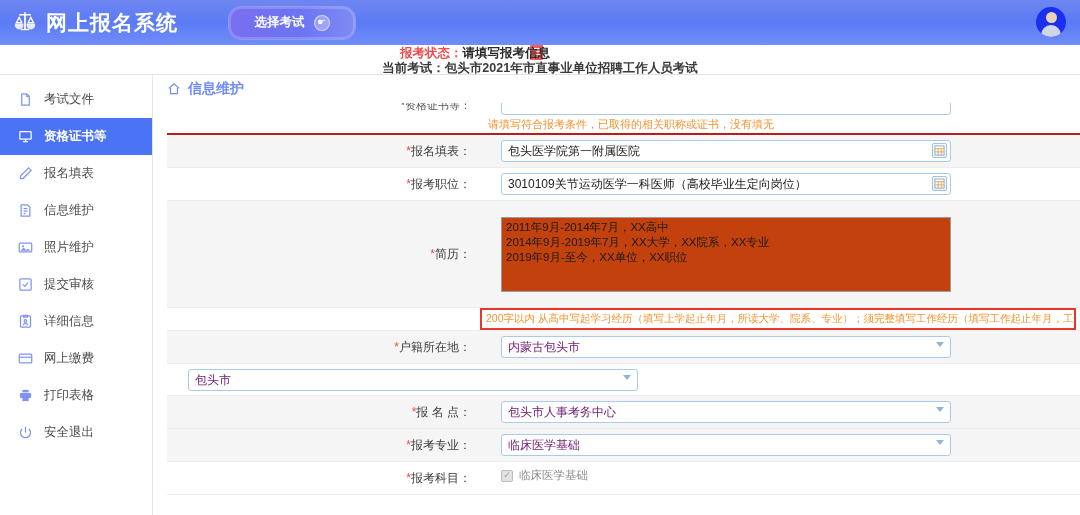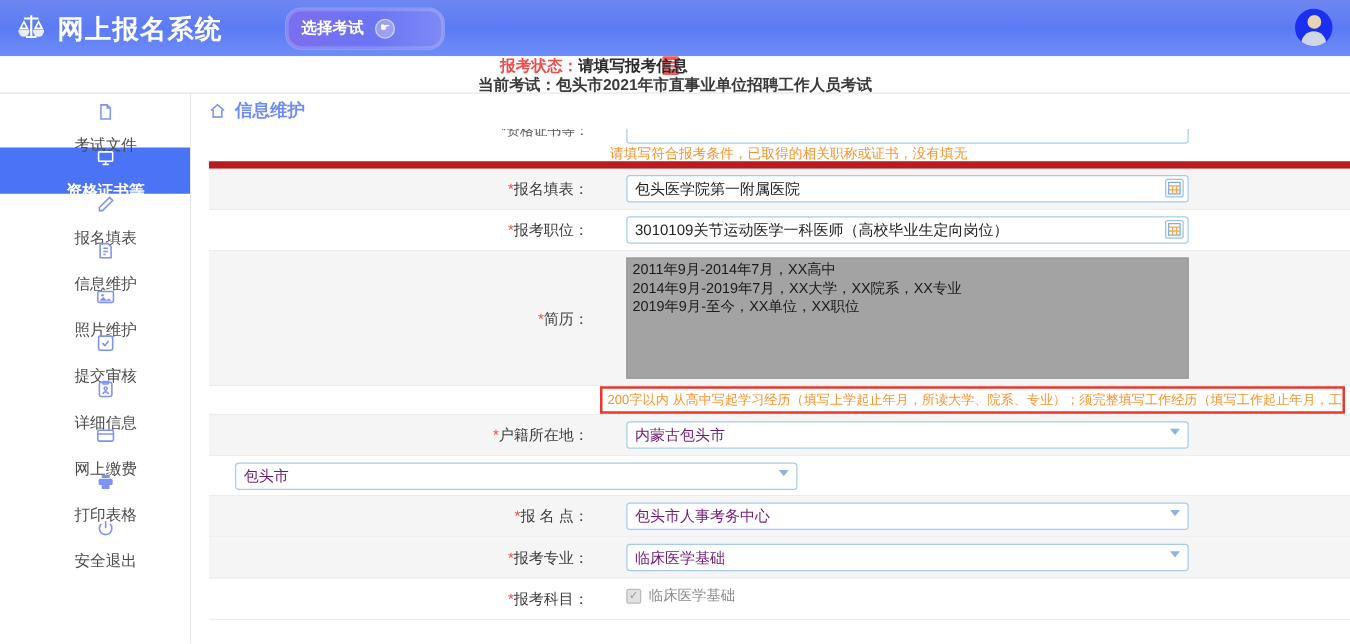--- a/index.html
+++ b/index.html
@@ -34,21 +34,21 @@
     white-space: nowrap;
   }
   .select-exam-btn {
     margin-left: 50px;
     height: 25px;
     min-width: 128px;
     border-radius: 13px;
     background: linear-gradient(90deg, #7b6ef0 0%, #6b74f2 55%, #7f8af6 100%);
     border: 1px solid #8e9cf8;
     box-shadow: inset 0 0 0 2px rgba(255,255,255,0.18);
-    display: flex; align-items: center; 
+    display: flex; align-items: center; justify-content: center;
     gap: 9px;
     padding: 16px 12px;
     cursor: pointer;
   }
   .select-exam-btn .label {
     color: #ffffff; font-size: 12.5px; font-weight: bold; white-space: nowrap;
   }
   .hand-icon {
     width: 16px; height: 16px; border-radius: 50%;
     background: rgba(255,255,255,0.30);
@@ -113,21 +113,20 @@
     border-right: 1px solid #e6e6e6;
     padding-top: 6px;
   }
   .nav-item {
     height: 37px;
     display: flex; align-items: center;
     padding-left: 17px; gap: 11px;
     cursor: pointer;
     color: #4a4a4a;
     font-size: 12.5px;
-    flex-direction: column;
   }
   .nav-item .ic {
     width: 16px; height: 16px; flex: 0 0 16px;
     color: #7f93f4;
     display: flex; align-items: center; justify-content: center;
   }
   .nav-item .ic svg { width: 15px; height: 15px; display: block; }
   .nav-item.active {
     background: #4a74f5; color: #ffffff; font-weight: bold;
   }
@@ -181,21 +180,21 @@
   .frow.clipped .fctrl { padding-top: 0; margin-top: -8px; }
   .clip-input {
     width: 450px; height: 20px;
     border: 1px solid #a9cbe8; border-radius: 3px; background: #fff;
   }
 
   .hintrow {
     display: flex; align-items: center;
     height: 19px;
     background: #ffffff;
-    border-bottom: 6px solid #b91c1c;
+    border-bottom: 2px solid #b91c1c;
   }
   .hintrow .spacer { width: 313px; flex: 0 0 313px; }
   .hint-orange {
     font-size: 11px; color: #f5932e; padding-left: 8px; white-space: nowrap;
   }
 
   .tinput {
     width: 450px; height: 22px;
     border: 1px solid #a9cbe8; border-radius: 3px;
     background: #ffffff;
@@ -209,23 +208,23 @@
     position: absolute; right: 4px; top: 3px;
     width: 15px; height: 15px;
     border: 1px solid #9fc2e4; border-radius: 2px;
     background: linear-gradient(180deg,#ffffff,#eef4fb);
     display: flex; align-items: center; justify-content: center;
     cursor: pointer;
   }
   .picker-icon svg { width: 11px; height: 11px; display:block; }
 
   .resume-area {
-    width: 450px; height: 97px;
+    width: 450px; height: 75px;
     border: 1px solid #9b9b9b;
-    background: #a3a3a3;
+    background: #c2410c;
     font-size: 11.5px;
     color: #1a1a1a;
     line-height: 15px;
     padding: 2px 4px;
     resize: none;
     font-family: "Liberation Sans", sans-serif;
     white-space: pre;
     overflow: hidden;
   }
   .frow.resume { min-height: 106px; align-items: center; }

